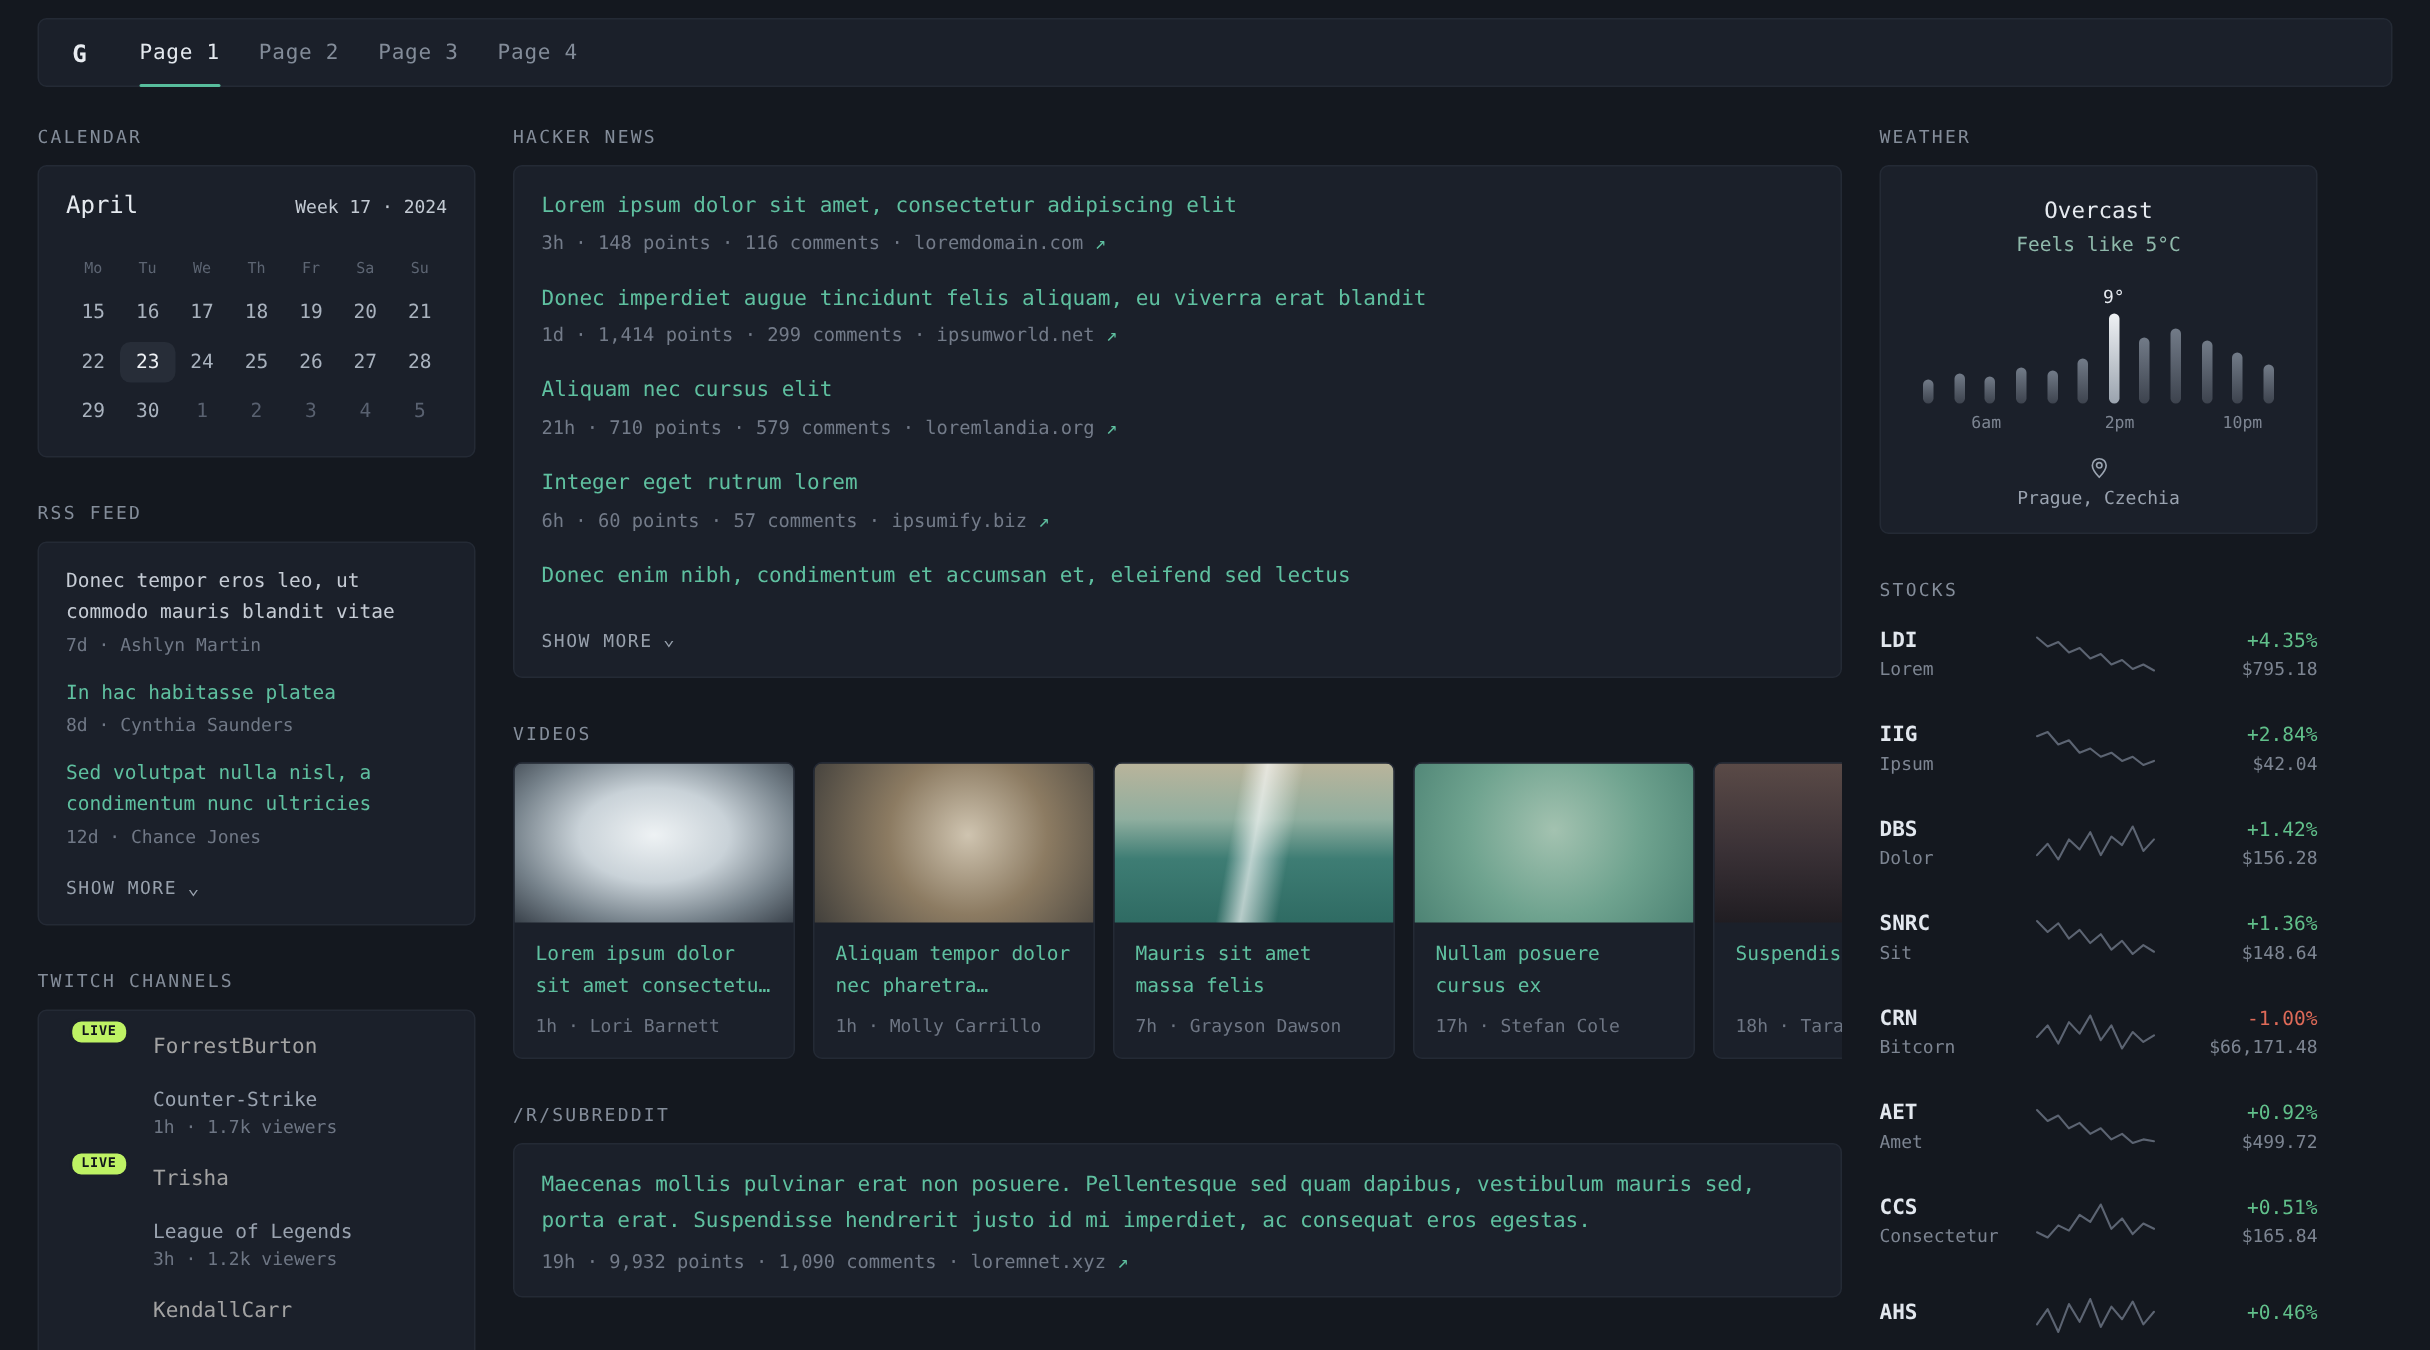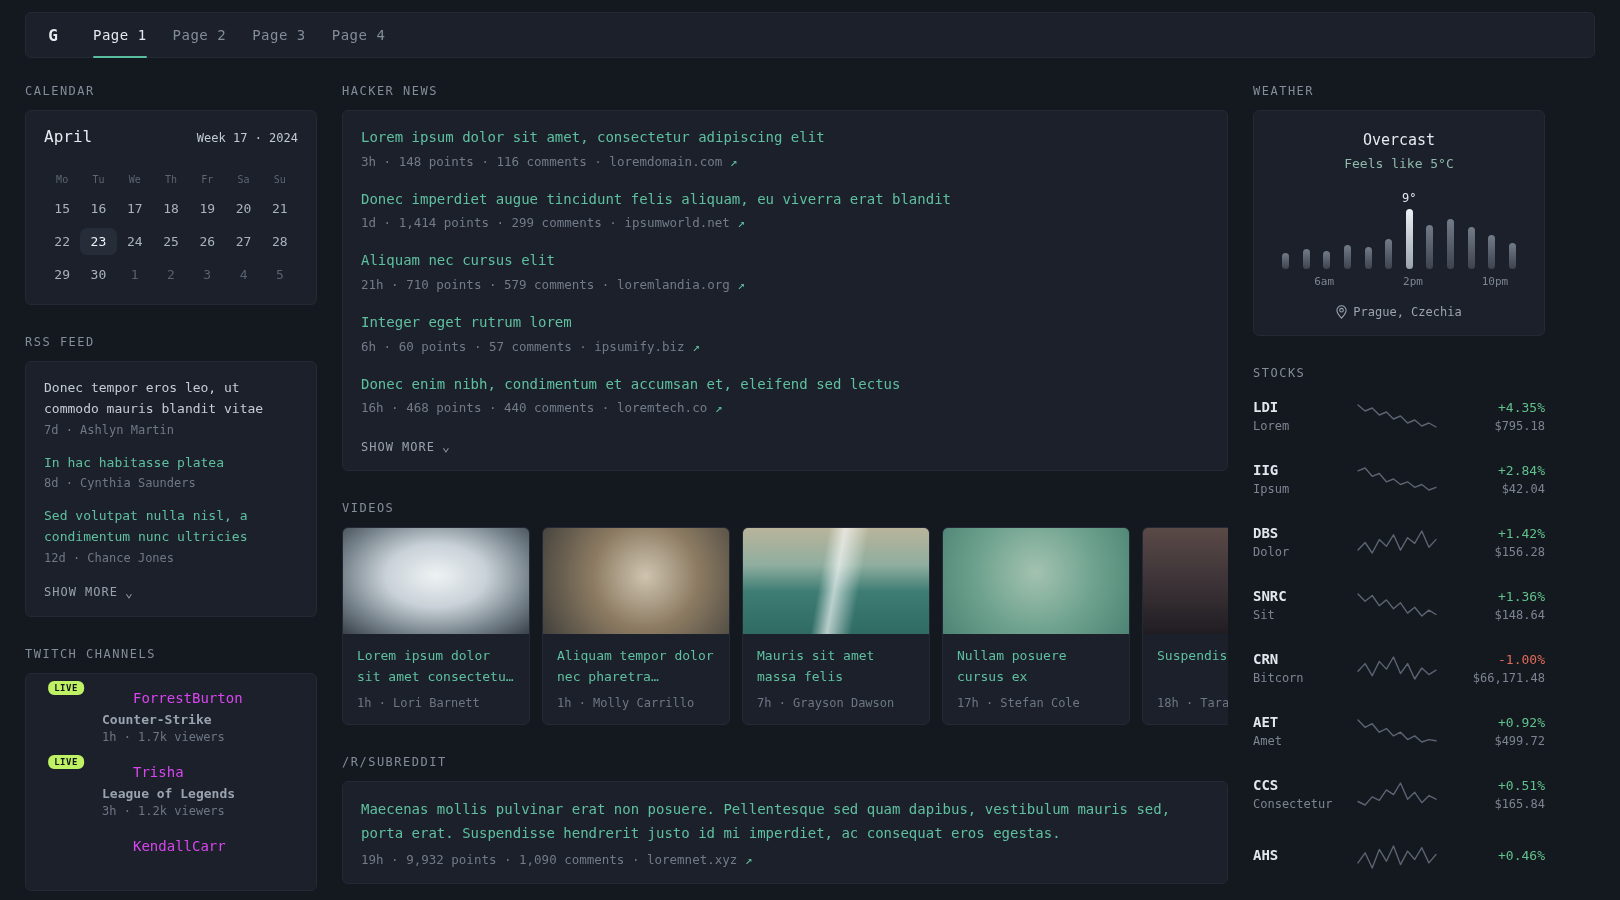--- a/index.html
+++ b/index.html
@@ -57,22 +57,22 @@
   
   .channel { display:flex; gap:14px; margin-bottom:20px; align-items:flex-start; }
   .avatar-wrap { position:relative; flex:0 0 44px; }
   .avatar { width:44px; height:44px; border-radius:50%; }
   .av1 { background:radial-gradient(circle at 40% 35%, #7e8a90 0%, #4a555c 45%, #20262d 100%); }
   .av2 { background:radial-gradient(circle at 55% 40%, #8b97a4 0%, #55606e 50%, #232a33 100%); }
   .av3 { background:radial-gradient(circle at 50% 40%, #e3d7c4 0%, #b9a98e 50%, #5c554a 100%); }
   .live { position:absolute; left:50%; transform:translateX(-50%); bottom:-7px;
     background:#bef264; color:#10141b; font-size:9px; font-weight:bold; letter-spacing:.5px;
     padding:2px 6px; border-radius:8px; border:2px solid #1b202a; }
-  .ch-name { font-size:14px; color:#d946ef;margin-left:31px; }
-  .ch-game { font-size:13px; color:#9aa3b0; margin-top:6px;font-weight:bold; }
+  .ch-name { font-size:14px; color:#a3a3a3; }
+  .ch-game { font-size:13px; color:#9aa3b0; margin-top:20px; }
   .ch-meta { font-size:12px; color:#6e7684; margin-top:3px; }
 
   
   .hn-item { margin-bottom:20px; }
   .hn-title { display:block; font-size:14px; line-height:1.55; color:#5fc0a0; }
   .hn-meta { font-size:12.5px; color:#737b89; margin-top:5px; }
   .hn-link { color:#737b89; }
   .arrow { color:#5fc0a0; }
 
   
@@ -102,21 +102,21 @@
   .bar { width:7px; border-radius:4px; background:linear-gradient(180deg,#727b88,#3d434e); }
   .bar.highlight { background:linear-gradient(180deg,#eef1f4,#9aa3ae); }
   .bar-temp { position:absolute; bottom:calc(100% + 4px); left:50%; transform:translateX(-50%);
     font-size:12px; color:#e6eaf0; white-space:nowrap; }
   .w-times { position:relative; height:14px; margin:0 12px; font-size:11px; color:#7d8592; }
   .w-times span { position:absolute; transform:translateX(-50%); }
   .w-times span:nth-child(1) { left:18%; }
   .w-times span:nth-child(2) { left:56%; }
   .w-times span:nth-child(3) { left:91%; }
   .w-loc { display:flex; justify-content:center; align-items:center; gap:6px; margin-top:16px;
-    font-size:12px; color:#9aa3b0; }
+    font-size:12px; color:#9aa3b0;flex-direction:column; }
 
   
   .stock-row { display:flex; align-items:center; margin-bottom:15px; height:48px; }
   .s-left { width:92px; }
   .s-sym { font-size:14px; font-weight:bold; color:#e2e7ee; }
   .s-name { font-size:12px; color:#7d8592; margin-top:4px; }
   .s-spark { flex:1; display:flex; justify-content:center; }
   .s-right { width:96px; text-align:right; }
   .s-change { font-size:13px; }
   .s-change.up { color:#61c08b; }
@@ -259,21 +259,20 @@
         <div class="hn-item">
           <a class="hn-title">Aliquam nec cursus elit</a>
           <div class="hn-meta"><span>21h · 710 points · 579 comments ·</span> <a class="hn-link">loremlandia.org</a> <span class="arrow">↗</span></div>
         </div>
         <div class="hn-item">
           <a class="hn-title">Integer eget rutrum lorem</a>
           <div class="hn-meta"><span>6h · 60 points · 57 comments ·</span> <a class="hn-link">ipsumify.biz</a> <span class="arrow">↗</span></div>
         </div>
         <div class="hn-item">
           <a class="hn-title">Donec enim nibh, condimentum et accumsan et, eleifend sed lectus</a>
-          <div class="hn-meta"><span>16h · 468 points · 440 comments ·</span> <a class="hn-link">loremtech.co</a> <span class="arrow">↗</span></div>
         </div>
         <a class="show-more">
             <span>SHOW MORE</span>
             <span class="chev">⌄</span>
           </a>
       </div>
     </section>
 
     <section class="section">
       <div class="section-title">VIDEOS</div>

